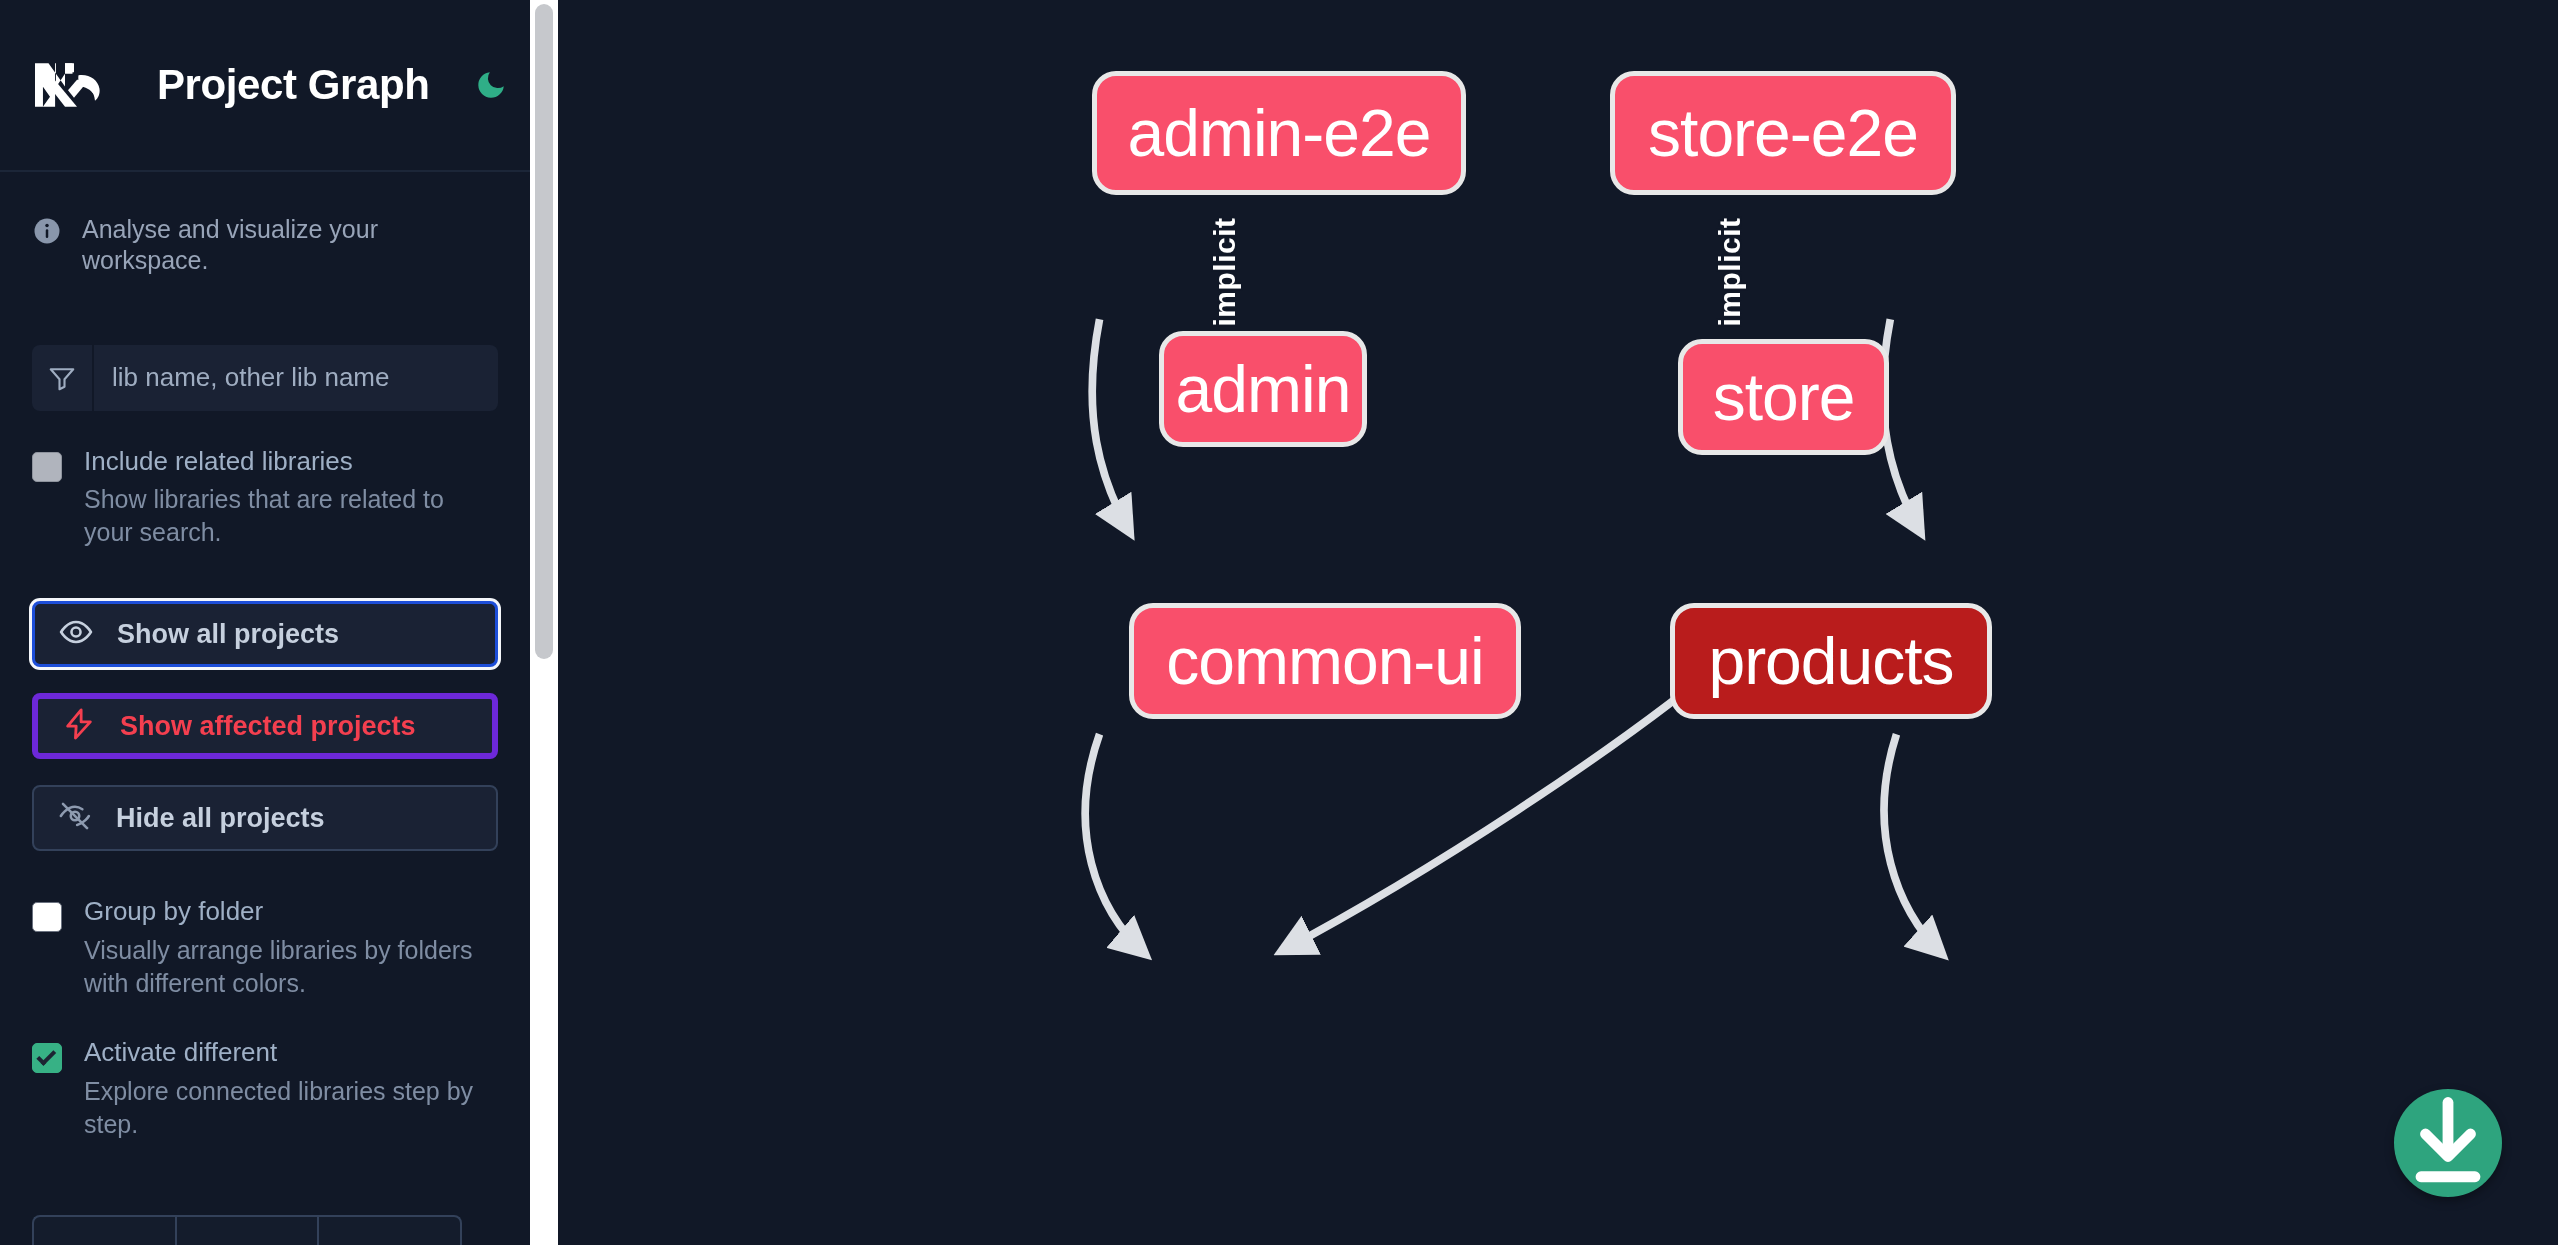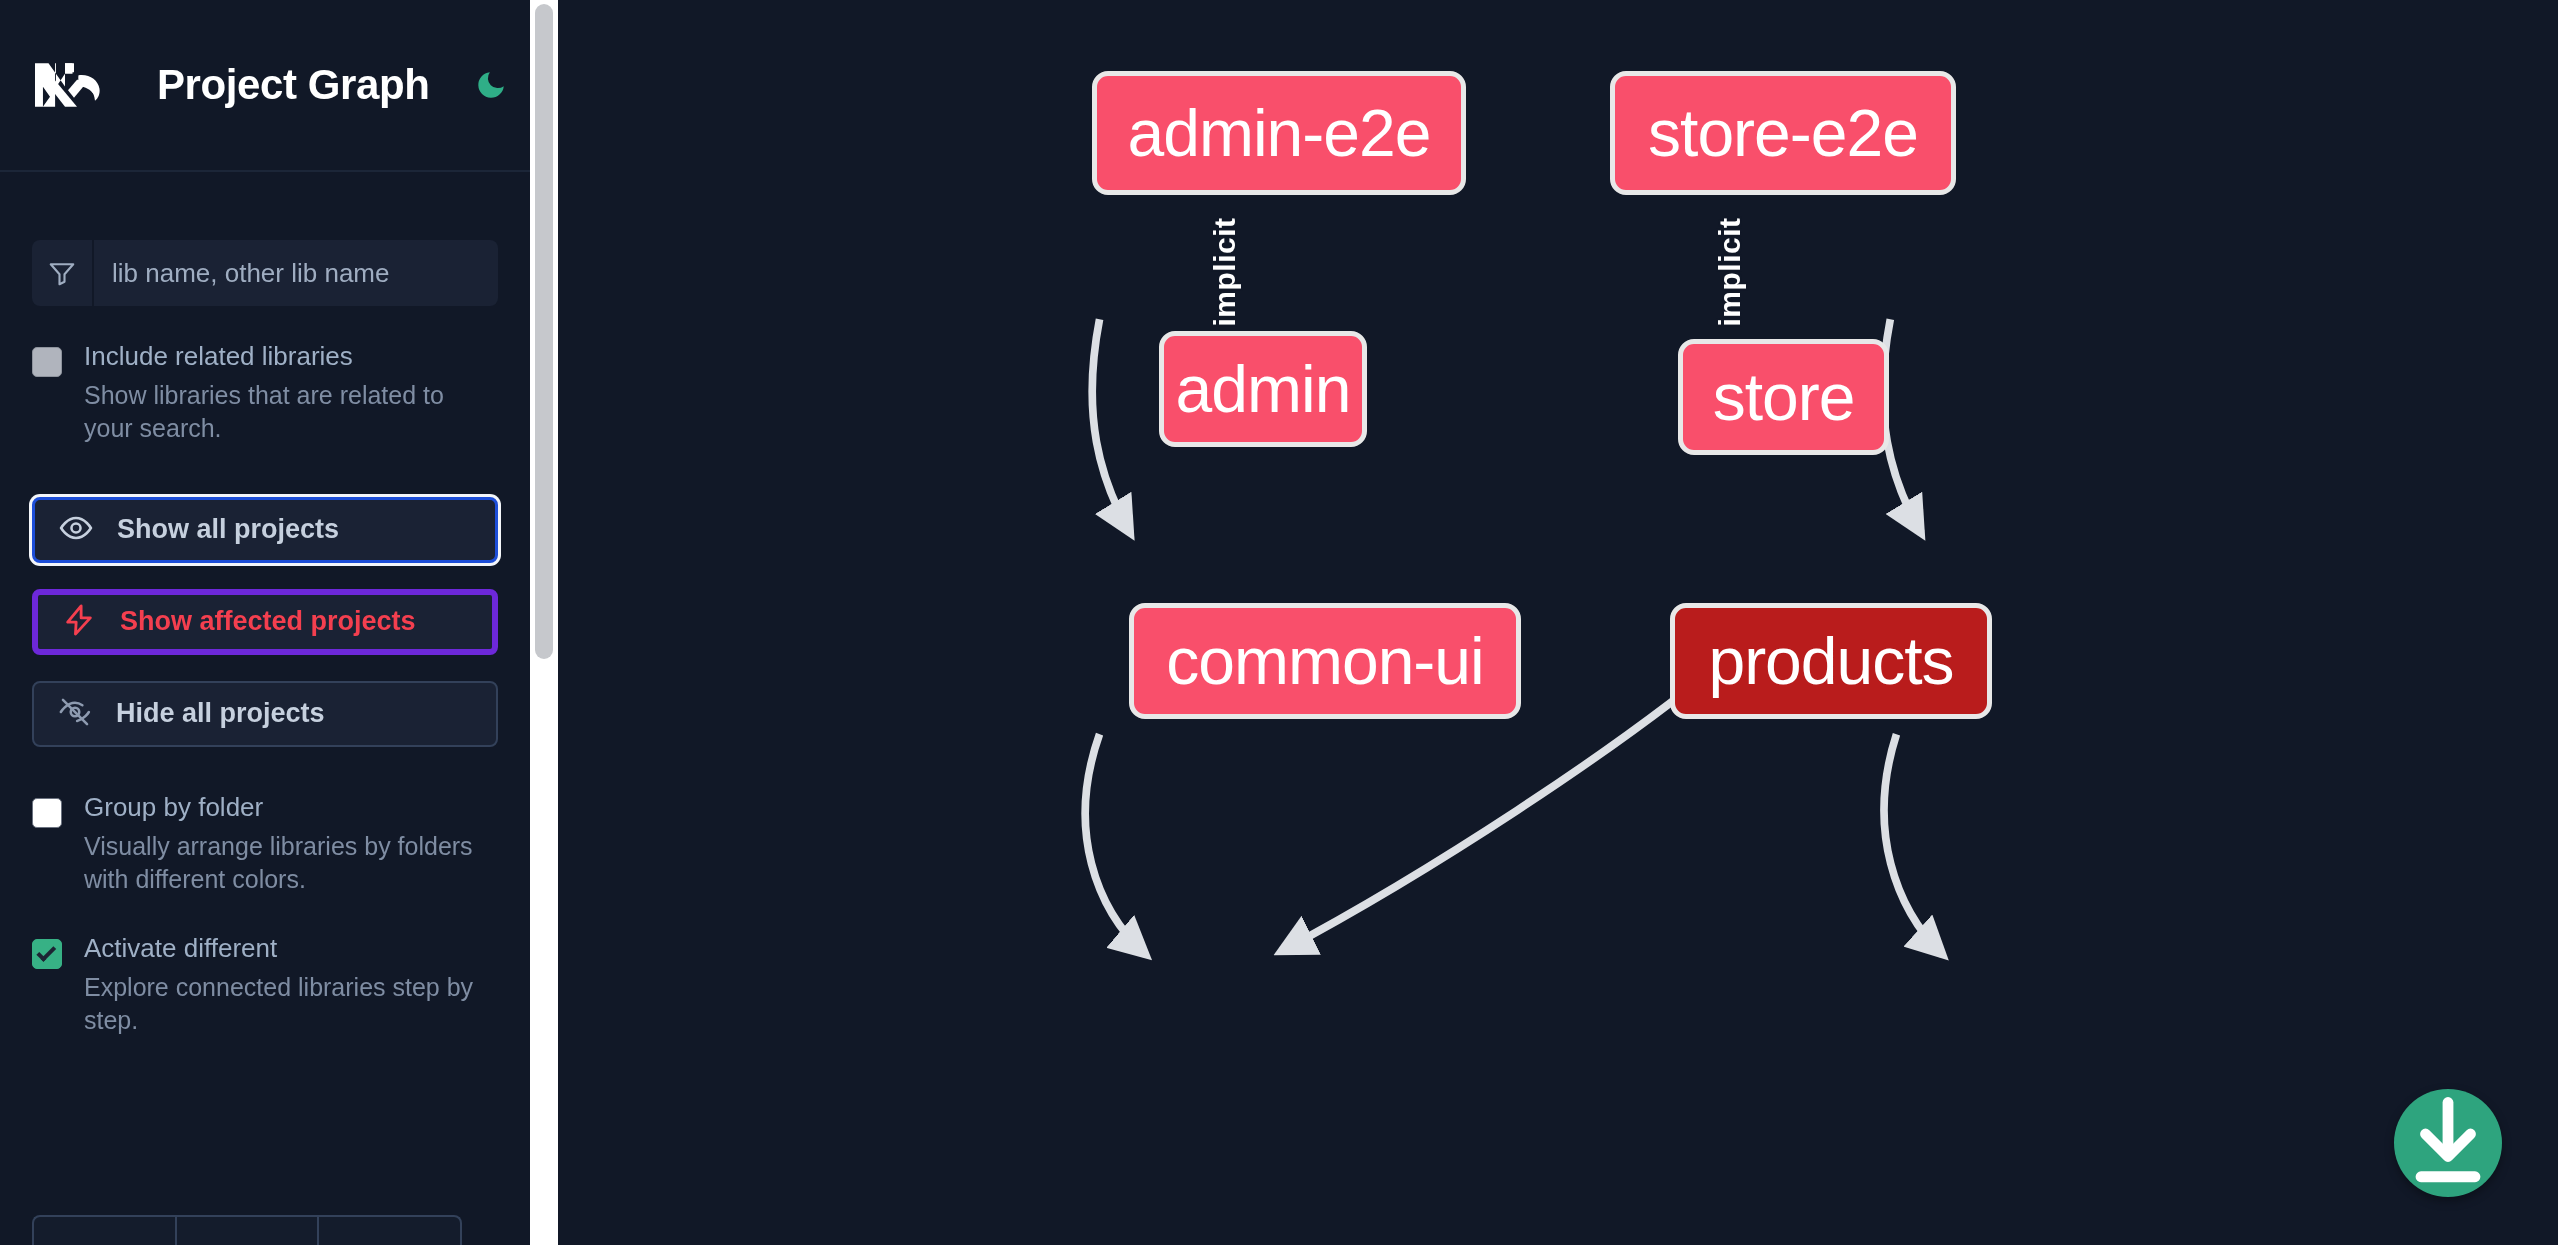--- a/index.html
+++ b/index.html
@@ -131,21 +131,21 @@
   
   .graph {
     flex: 1; position: relative;
     background: #111827;
     overflow: hidden;
   }
   .graph svg { position: absolute; inset: 0; width: 100%; height: 100%; }
 
   .node {
     position: absolute;
-    border-radius: 16px;
+    border-radius: 24px;
     border: 5px solid #e8e8e8;
     display: flex; align-items: center; justify-content: center;
     color: #ffffff; font-size: 66px; font-weight: 400;
     letter-spacing: -1px;
     cursor: pointer;
     font-family: "Liberation Sans", sans-serif;
   }
   .node.affected { background: #f94f6b; }
   .node.neutral  { background: #b91c1c; }
 
@@ -195,20 +195,30 @@
         <span class="app-title">Project Graph</span>
         <span class="theme-toggle">
           <svg viewBox="0 0 24 24" width="34" height="34">
             <path fill="#2fae87" d="M21 12.8A9 9 0 1 1 11.2 3a7 7 0 0 0 9.8 9.8z"></path>
           </svg>
         </span>
       </div>
 
       <div class="sb-body">
 
+        <div class="info-row">
+          <span class="info-icon">
+            <svg viewBox="0 0 24 24" width="30" height="30">
+              <circle cx="12" cy="12" r="10" fill="#8996ab"></circle>
+              <rect x="11" y="10.5" width="2" height="7" rx="1" fill="#111827"></rect>
+              <circle cx="12" cy="7.5" r="1.4" fill="#111827"></circle>
+            </svg>
+          </span>
+          <span class="info-text">Analyse and visualize your workspace.</span>
+        </div>
 
         <div class="filter-box">
           <span class="filter-icon-wrap">
             <svg viewBox="0 0 24 24" width="30" height="30">
               <path d="M3 5h18l-7 8v6l-4 2v-8z" fill="none" stroke="#9fadc1" stroke-width="1.7" stroke-linejoin="round"></path>
             </svg>
           </span>
           <input class="filter-input" type="text" placeholder="lib name, other lib name" style="">
         </div>
 

